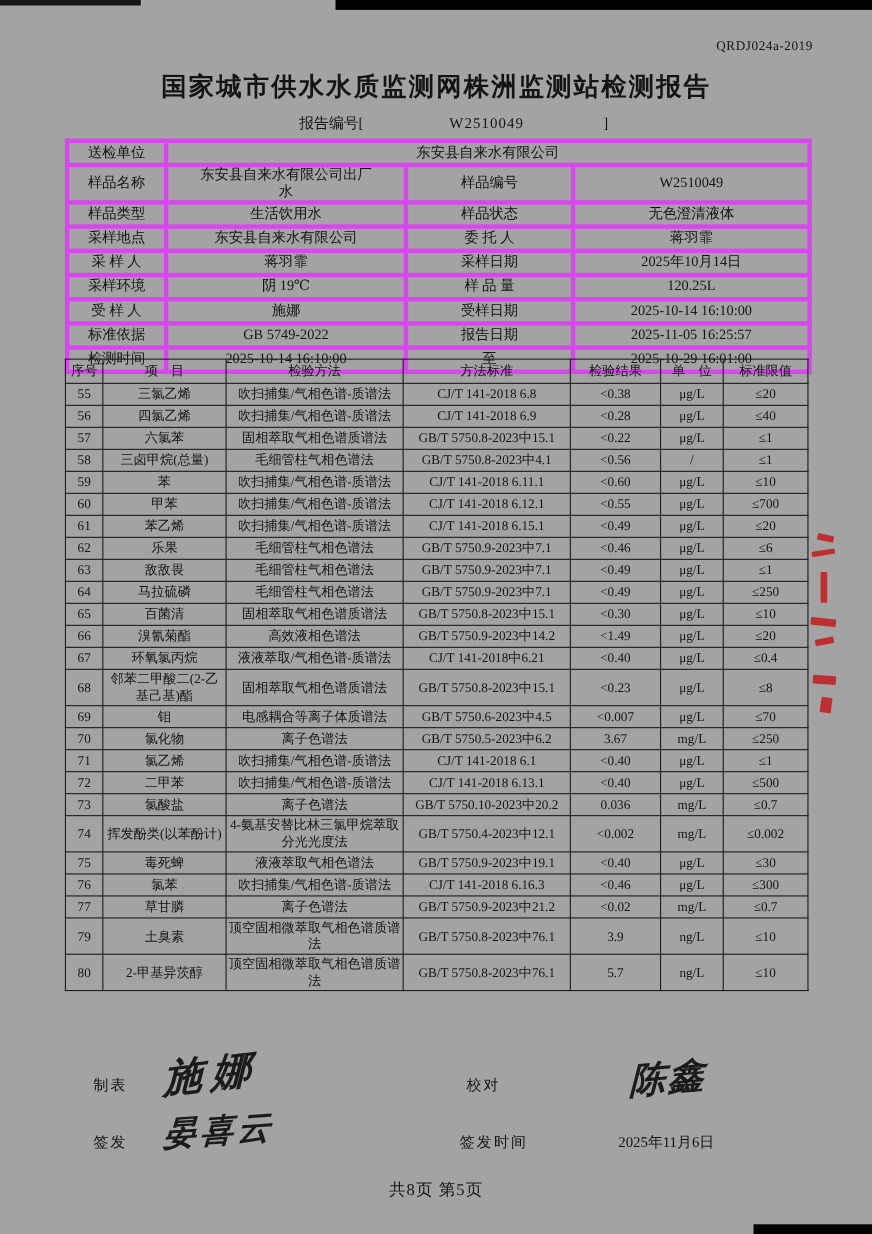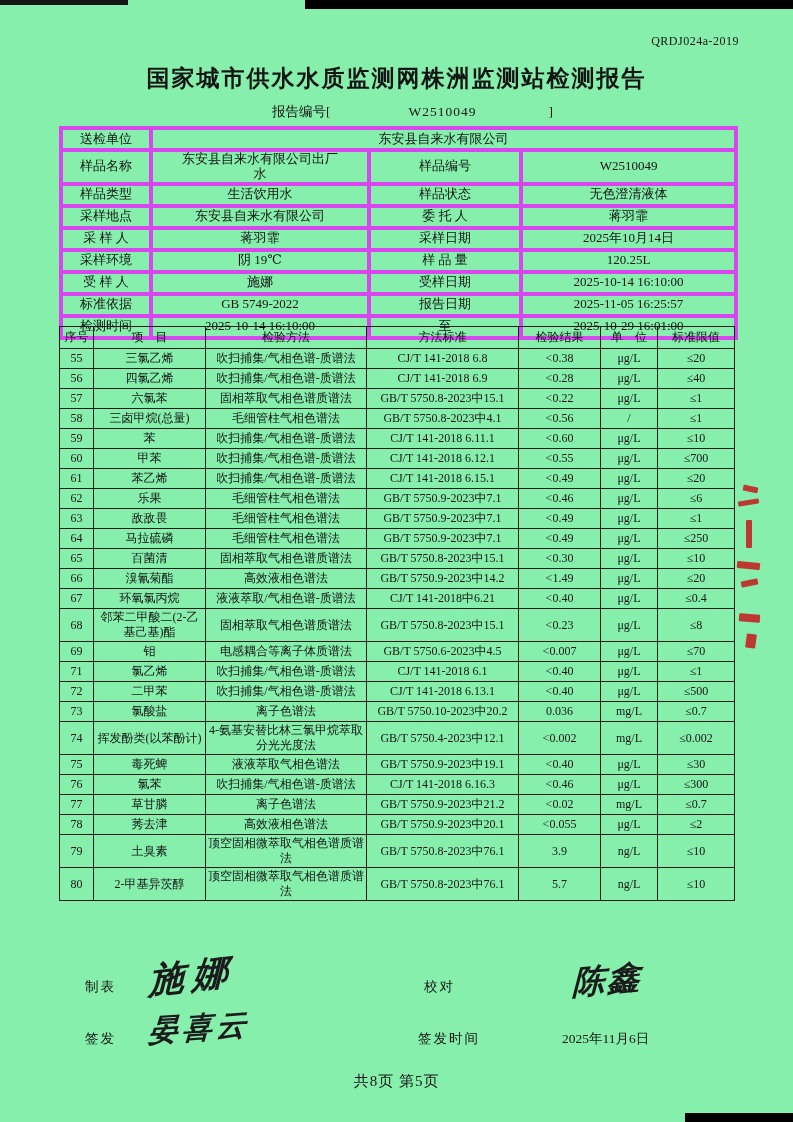--- a/index.html
+++ b/index.html
@@ -1,20 +1,20 @@
 <!DOCTYPE html>
 <html><head>
 <meta charset="utf-8">
 <style>
   * { margin:0; padding:0; box-sizing:border-box; }
   html,body { background:#8a8a8a; }
   body { font-family:"Liberation Serif","DejaVu Serif",serif; }
   .page {
     position:relative; width:793px; height:1122px; margin:0 auto;
-    background:#86efac; color:#141414; overflow:hidden;
+    background:#a3a3a3; color:#141414; overflow:hidden;
   }
   
   .artifact { position:absolute; background:#000; }
   .bar-top-left  { left:0; top:0; width:128px; height:5px; background:#151515; }
   .bar-top-right { left:305px; top:0; width:488px; height:9px; }
   .bar-bottom-right { right:0; bottom:0; width:108px; height:9px; }
 
   .doc-code { position:absolute; top:34px; right:54px; font-size:12px; letter-spacing:.5px; }
   .title {
     position:absolute; top:63px; left:0; width:100%; text-align:center;
@@ -295,20 +295,29 @@
         <tr>
           <td>69</td>
           <td>钼</td>
           <td>电感耦合等离子体质谱法</td>
           <td>GB/T 5750.6-2023中4.5</td>
           <td>&lt;0.007</td>
           <td>μg/L</td>
           <td>≤70</td>
         </tr>
         <tr>
+          <td>70</td>
+          <td>氯化物</td>
+          <td>离子色谱法</td>
+          <td>GB/T 5750.5-2023中6.2</td>
+          <td>3.67</td>
+          <td>mg/L</td>
+          <td>≤250</td>
+        </tr>
+        <tr>
           <td>71</td>
           <td>氯乙烯</td>
           <td>吹扫捕集/气相色谱-质谱法</td>
           <td>CJ/T 141-2018 6.1</td>
           <td>&lt;0.40</td>
           <td>μg/L</td>
           <td>≤1</td>
         </tr>
         <tr>
           <td>72</td>
@@ -356,29 +365,20 @@
           <td>≤300</td>
         </tr>
         <tr>
           <td>77</td>
           <td>草甘膦</td>
           <td>离子色谱法</td>
           <td>GB/T 5750.9-2023中21.2</td>
           <td>&lt;0.02</td>
           <td>mg/L</td>
           <td>≤0.7</td>
-        </tr>
-        <tr>
-          <td>78</td>
-          <td>莠去津</td>
-          <td>高效液相色谱法</td>
-          <td>GB/T 5750.9-2023中20.1</td>
-          <td>&lt;0.055</td>
-          <td>μg/L</td>
-          <td>≤2</td>
         </tr>
         <tr>
           <td>79</td>
           <td>土臭素</td>
           <td>顶空固相微萃取气相色谱质谱法</td>
           <td>GB/T 5750.8-2023中76.1</td>
           <td>3.9</td>
           <td>ng/L</td>
           <td>≤10</td>
         </tr>

